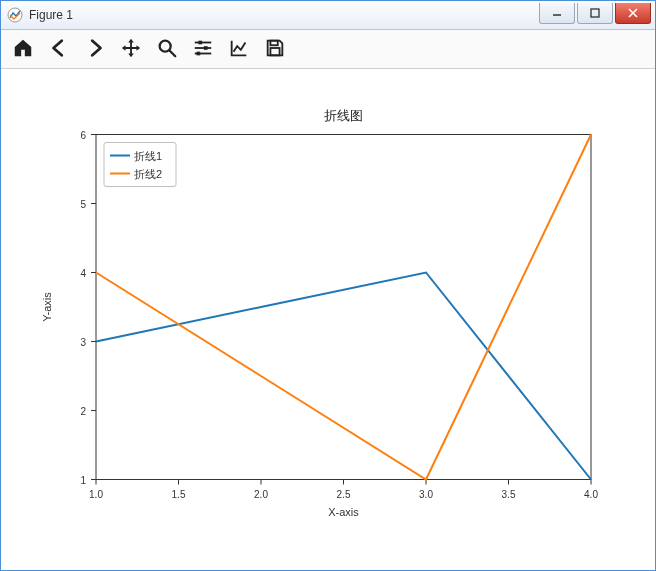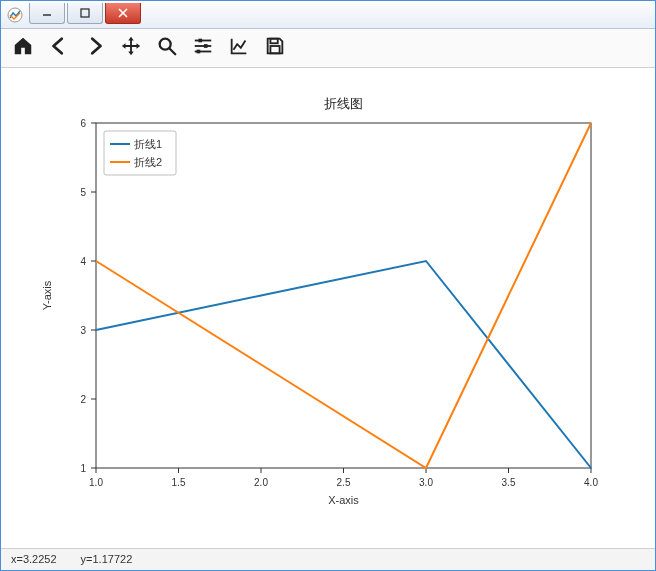--- a/index.html
+++ b/index.html
@@ -122,20 +122,21 @@
 <div class="window">
 
   <div class="titlebar">
     <span class="app-icon">
       <svg viewBox="0 0 16 16">
         <circle cx="8" cy="8" r="7" fill="#fff" stroke="#999"></circle>
         <path d="M3 11 L6 6 L9 9 L13 4" stroke="#1f77b4" stroke-width="1.4" fill="none"></path>
         <path d="M3 8 L7 12 L13 6" stroke="#ff7f0e" stroke-width="1.4" fill="none"></path>
       </svg>
     </span>
+    <span class="title">Figure 1</span>
     <div class="win-controls">
       <div class="win-btn">
         <svg width="10" height="10">
             <line x1="1" y1="7" x2="9" y2="7" stroke="#333" stroke-width="1.5"></line>
           </svg>
       </div>
       <div class="win-btn">
         <svg width="10" height="10">
             <rect x="1" y="1" width="8" height="8" fill="none" stroke="#333" stroke-width="1.3"></rect>
           </svg>
@@ -252,18 +253,14 @@
         <text x="342.5" y="436" text-anchor="middle" class="axis-text">X-axis</text>
         <text x="0" y="0" text-anchor="middle" class="axis-text" transform="translate(50,227.5) rotate(-90)">Y-axis</text>
         <rect x="103" y="63" width="72" height="44" class="legend-box" rx="2"></rect>
         <line x1="109" y1="76" x2="129" y2="76" stroke="#1f77b4" stroke-width="2"></line>
         <text x="133" y="80" class="legend-text">折线1</text>
         <line x1="109" y1="94" x2="129" y2="94" stroke="#ff7f0e" stroke-width="2"></line>
         <text x="133" y="98" class="legend-text">折线2</text>
       </svg>
   </div>
 
-  <div class="statusbar">
-    <span>x=3.2252</span>
-    <span>y=1.17722</span>
-  </div>
 
 </div>
 
 </body></html>

